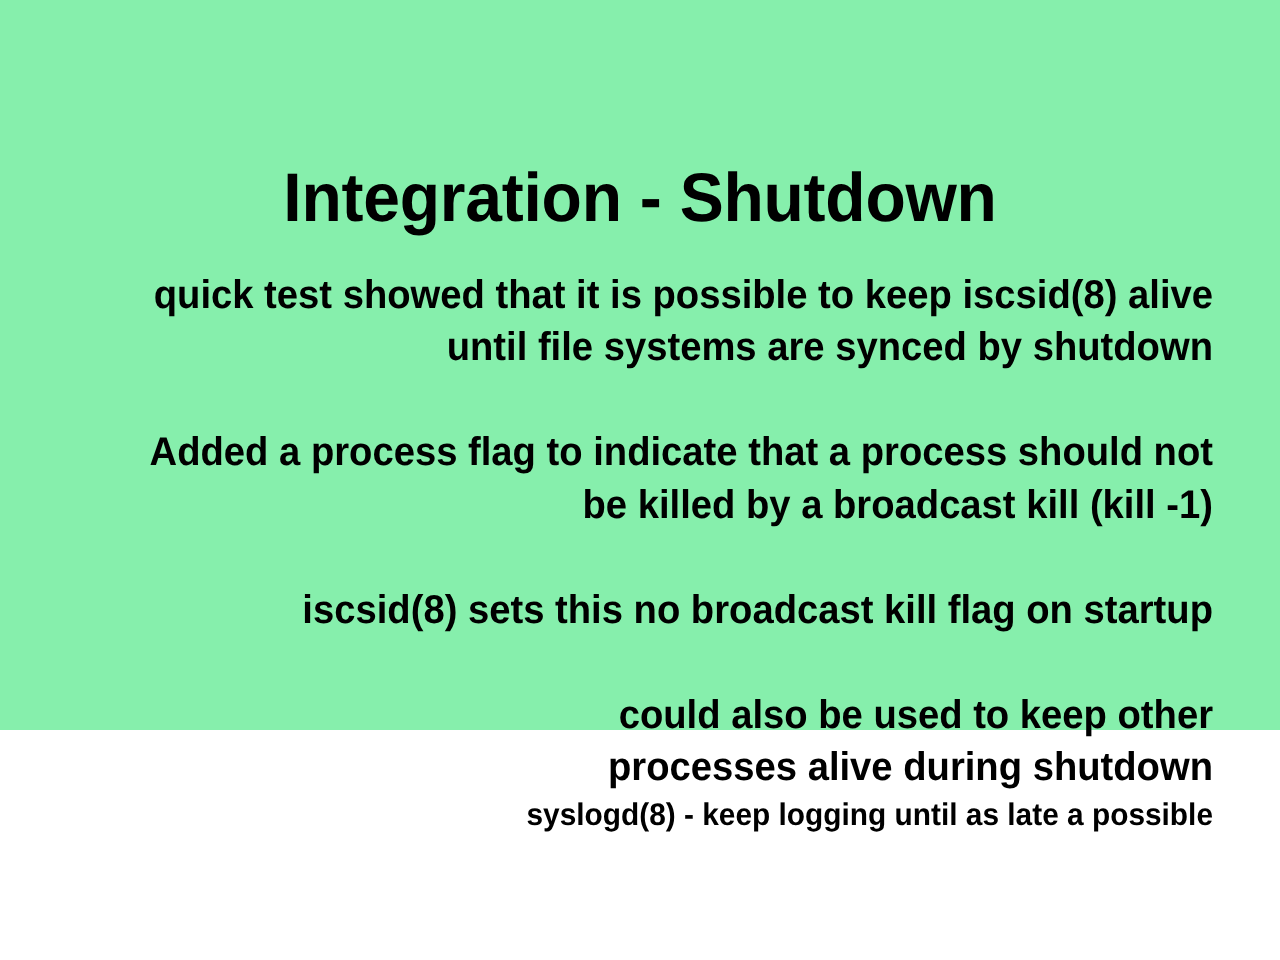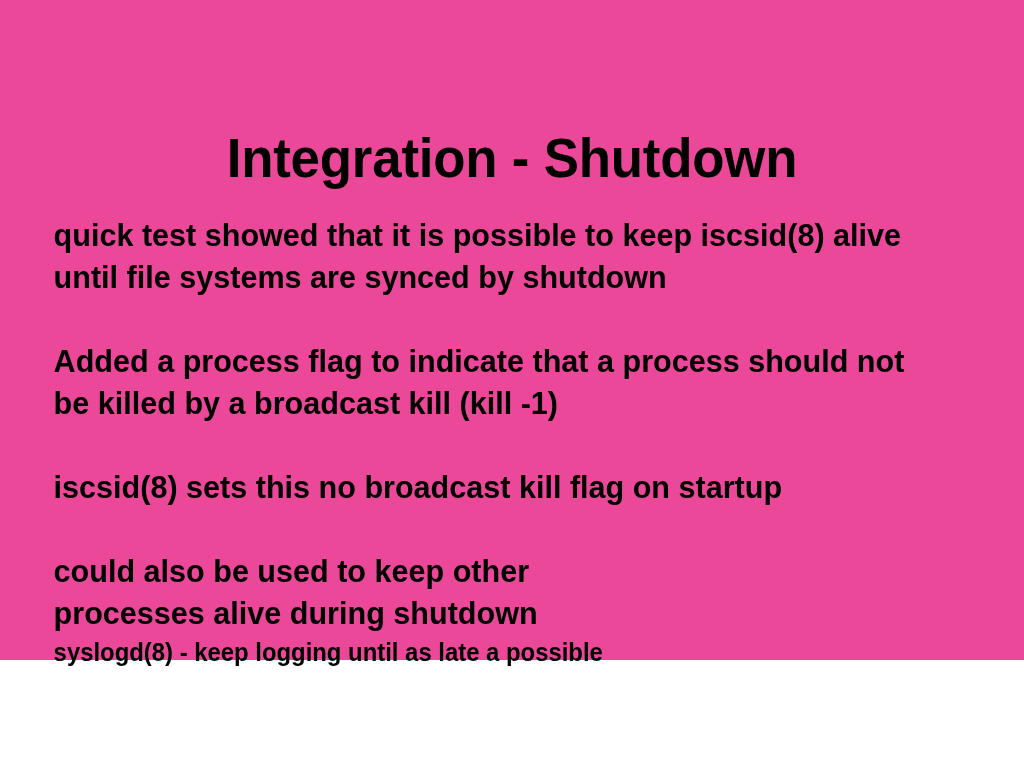--- a/index.html
+++ b/index.html
@@ -12,22 +12,22 @@
     height: 768px;
     background: #ffffff;
     font-family: "Liberation Sans", "DejaVu Sans", sans-serif;
     color: #000000;
     overflow: hidden;
   }
 
   .slide {
     position: relative;
     width: 1024px;
-    height: 660px;
-    background: #ec4899;
+    height: 584px;
+    background: #86efac;
     box-sizing: border-box;
   }
 
   
   .slide-title {
     position: absolute;
     top: 92px;
     left: 0;
     width: 1024px;
     text-align: center;
@@ -40,21 +40,21 @@
     transform-origin: center center;
     white-space: nowrap;
   }
 
   
   .body-area {
     position: absolute;
     top: 214px;
     left: 32px;
     width: 960px;
-    text-align: left;
+    text-align: right;
   }
 
   .para {
     font-size: 32px;
     font-weight: bold;
     line-height: 42px;
     color: #000000;
     transform: scaleX(0.955);
     transform-origin: center center;
   }

